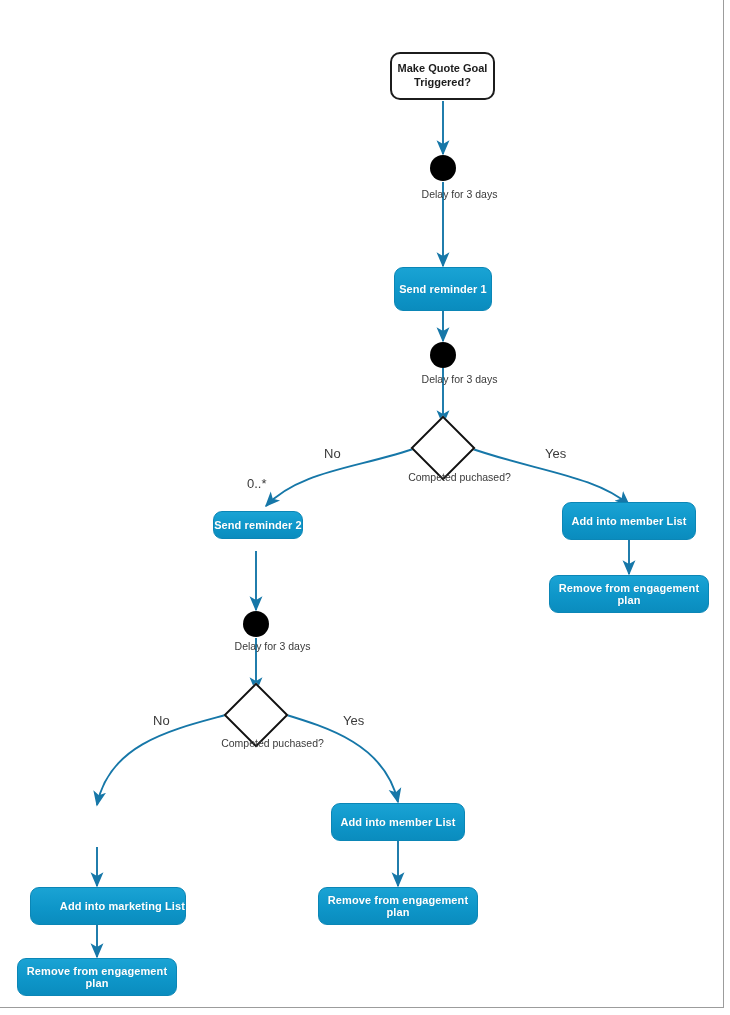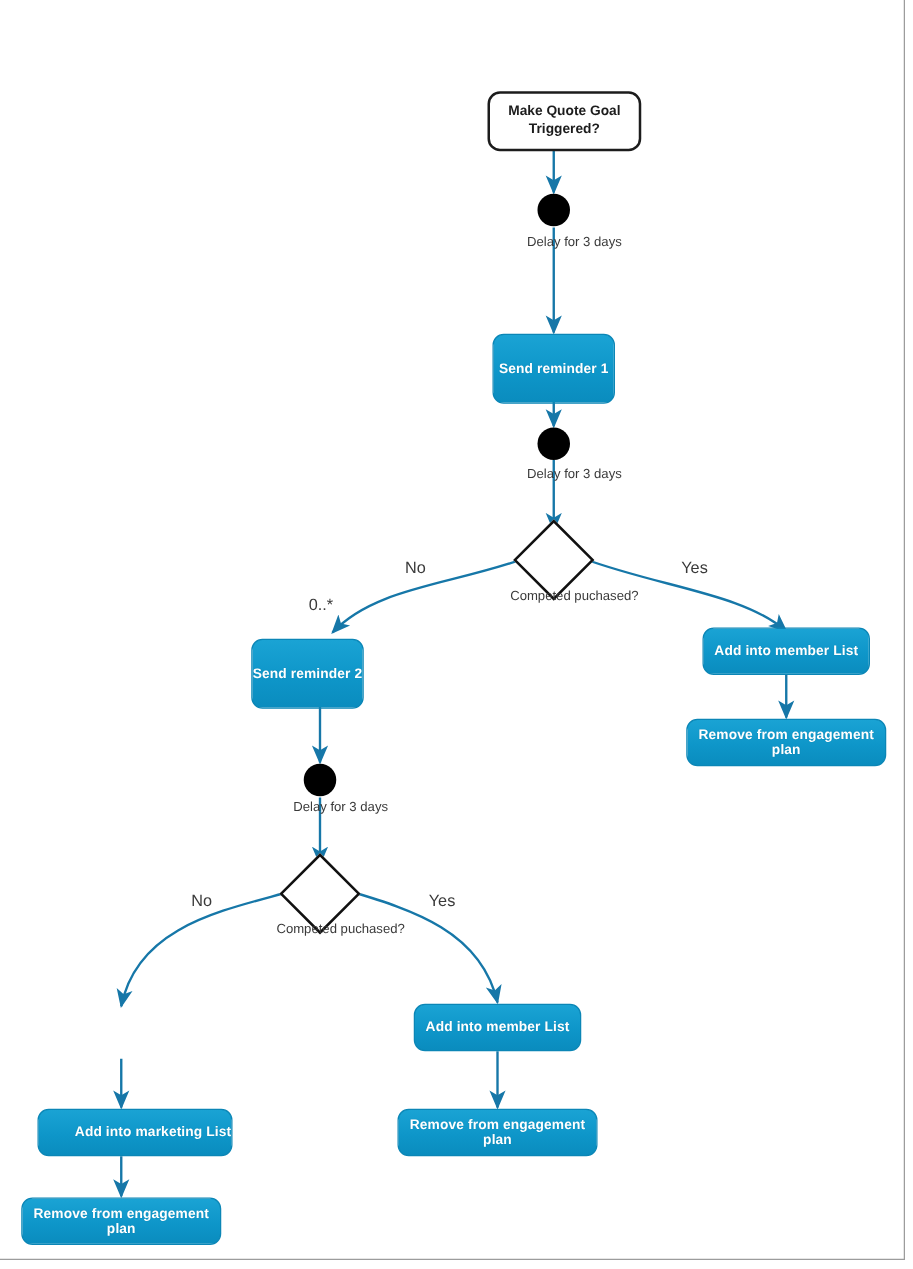--- a/index.html
+++ b/index.html
@@ -143,41 +143,41 @@
       <path d="M280,713 C330,728 385,745 398,802"></path>
 
       <path d="M97,847 L97,886"></path>
 
       <path d="M97,925 L97,957"></path>
 
       <path d="M398,841 L398,886"></path>
     </g>
   </svg>
 
-  <div class="node node-start" style="left:390px; top:52px; width:123px; height:48px;margin-top:21px;">
+  <div class="node node-start" style="left:390px; top:52px; width:105px; height:48px;">
     <span>Make Quote Goal Triggered?</span>
   </div>
 
   <div class="node node-delay" style="left:430px; top:155px;"></div>
   <div class="label label-center" style="left:443px; top:188px;">Delay for 3 days</div>
 
-  <div class="node node-action" style="left:394px; top:267px; width:98px; height:56px;">
+  <div class="node node-action" style="left:394px; top:267px; width:98px; height:44px;">
     <span>Send reminder 1</span>
   </div>
 
   <div class="node node-delay" style="left:430px; top:342px;"></div>
   <div class="label label-center" style="left:443px; top:373px;">Delay for 3 days</div>
 
   <div class="node node-decision" style="left:420px; top:425px;"></div>
   <div class="label label-center" style="left:443px; top:471px;">Competed puchased?</div>
   <div class="edge-label" style="left:322px; top:446px;">No</div>
   <div class="edge-label" style="left:543px; top:446px;">Yes</div>
   <div class="edge-label" style="left:245px; top:476px;">0..*</div>
 
-  <div class="node node-action" style="left:201px; top:511px; width:90px; height:56px;">
+  <div class="node node-action" style="left:213px; top:511px; width:90px; height:28px;">
     <span>Send reminder 2</span>
   </div>
 
   <div class="node node-action" style="left:562px; top:502px; width:134px; height:38px;">
     <span>Add into member List</span>
   </div>
 
   <div class="node node-action" style="left:549px; top:575px; width:160px; height:38px;">
     <span>Remove from engagement plan</span>
   </div>

